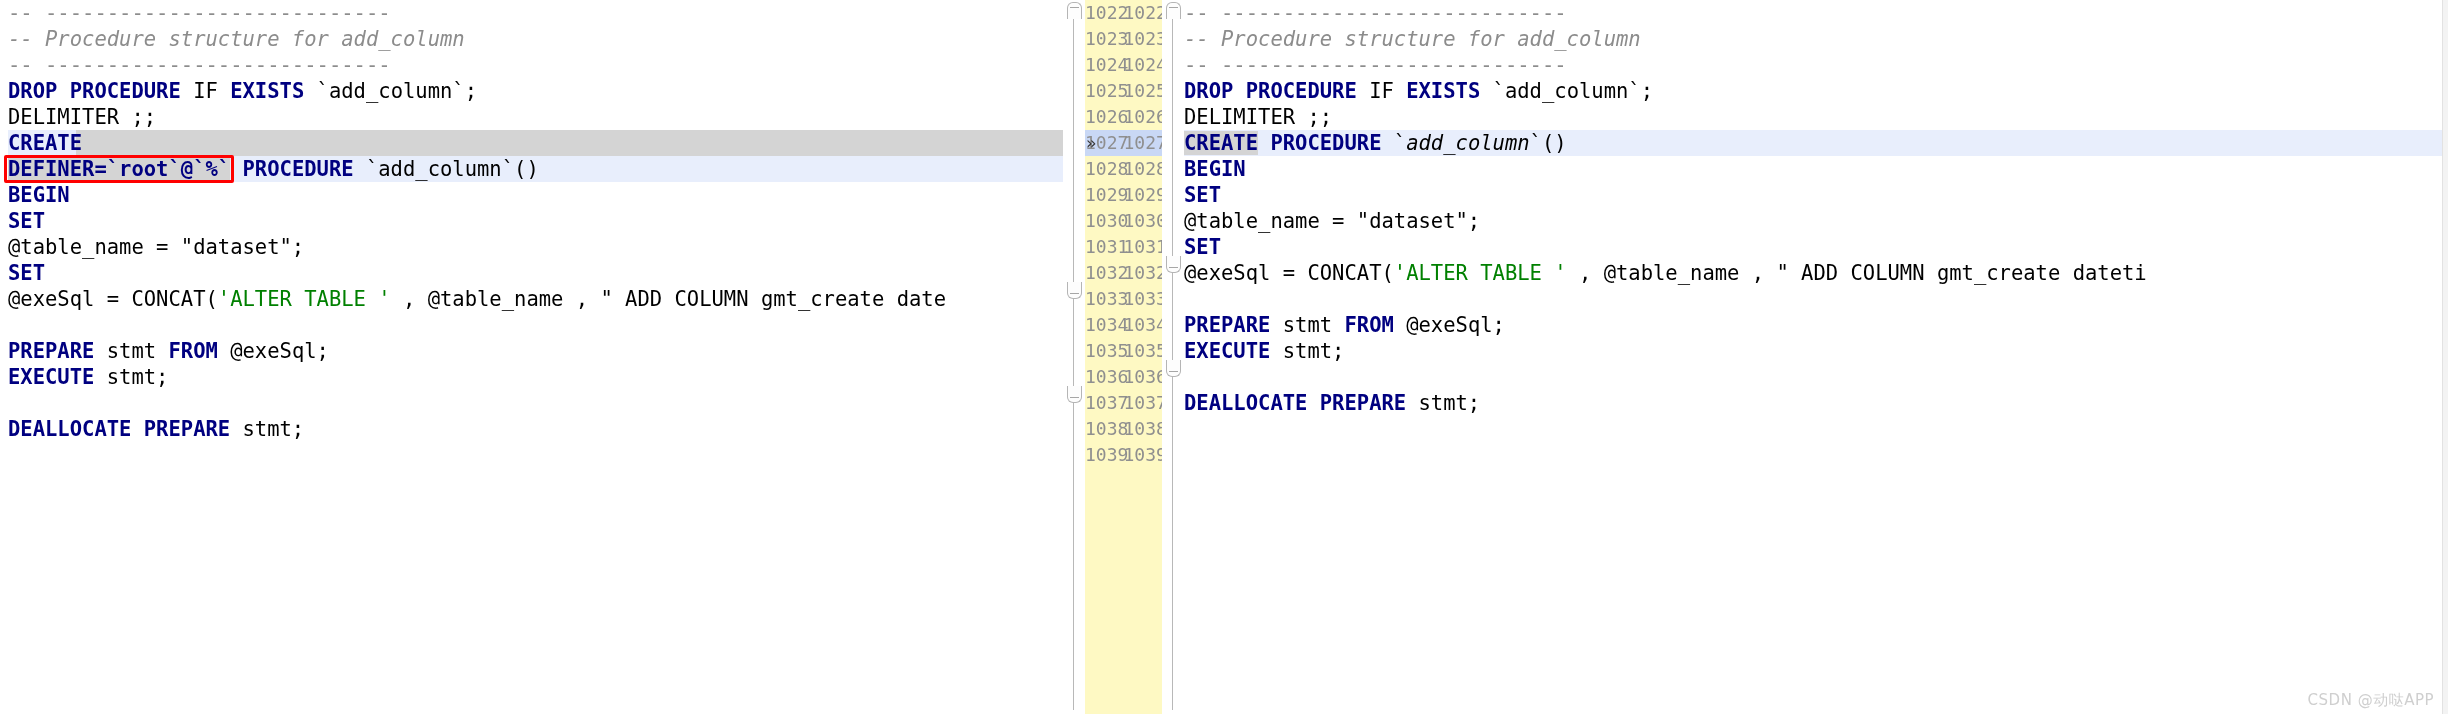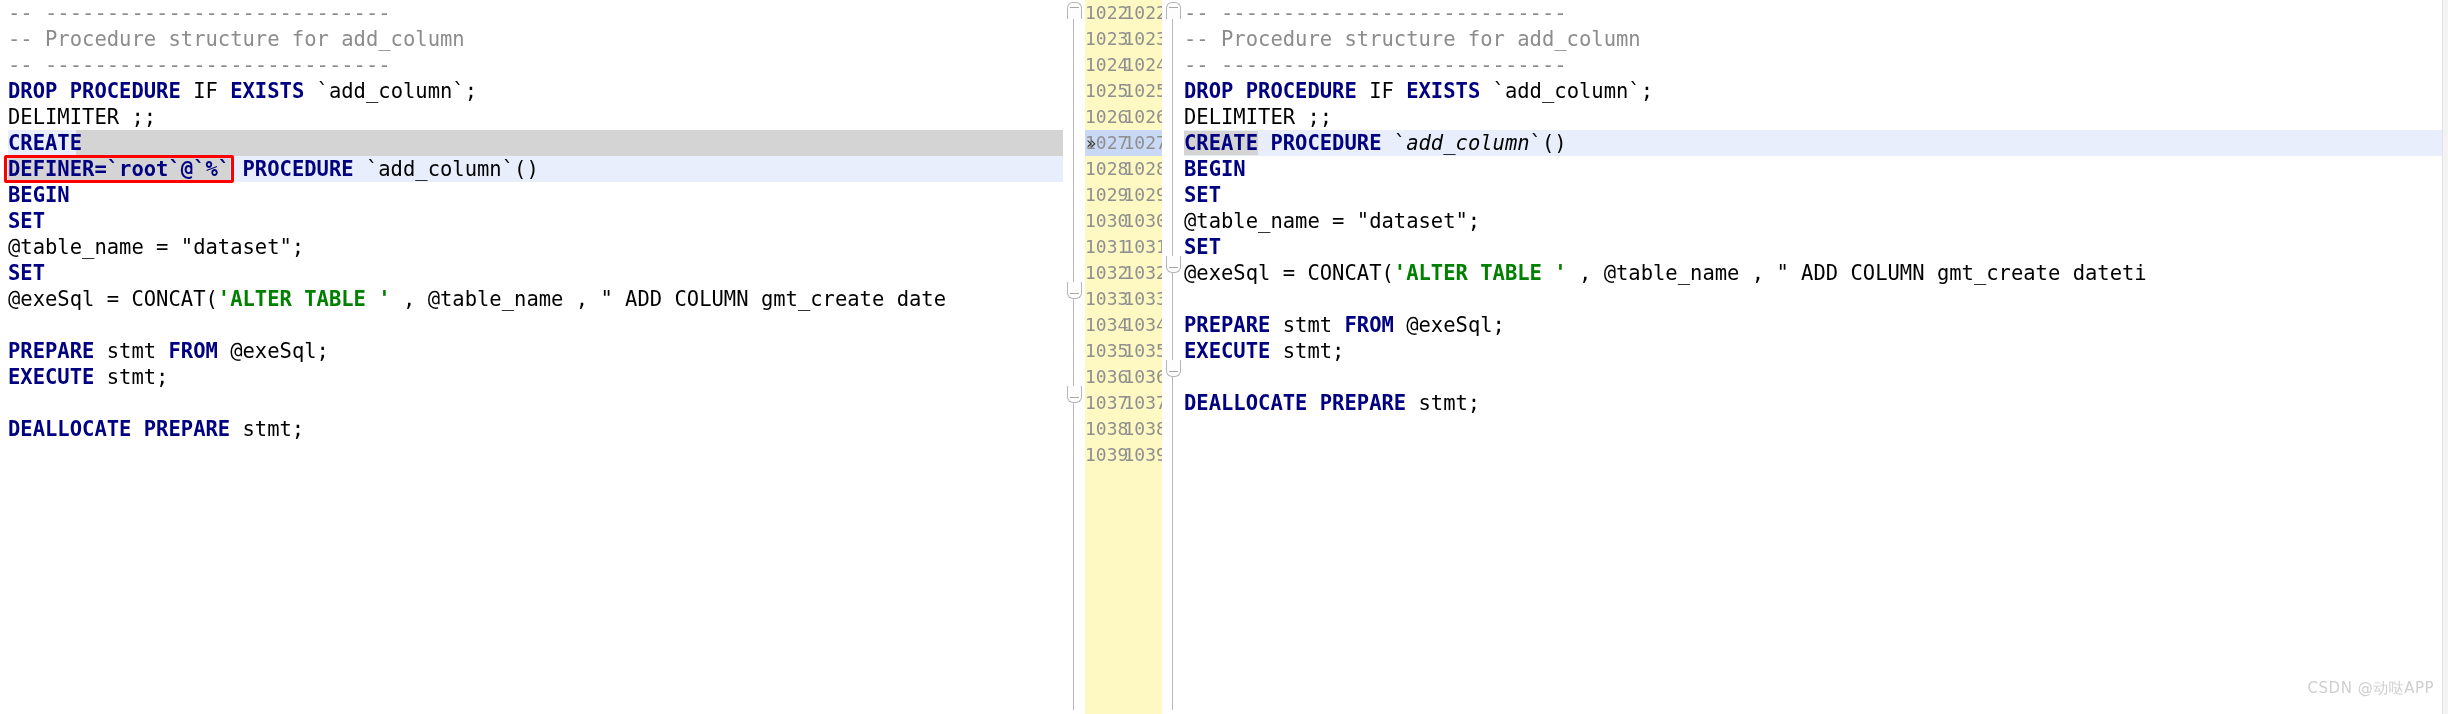--- a/index.html
+++ b/index.html
@@ -89,23 +89,23 @@
     font-size: 20.5px;
     font-family: "DejaVu Sans Mono", monospace;
     white-space: pre;
     color: #000000;
     position: relative;
   }
   .row.hl-changed{ background: #e8eefc; }
 
   
   .kw      { color: #000080; font-weight: bold; margin-top: 24px; }
-  .cmt     { color: #8c8c8c; }
+  .cmt     { color: #8c8c8c; font-style: italic; }
   .cmt-pln { color: #8c8c8c; }
-  .str     { color: #008000; font-weight: bold; margin-top: 10px; }
+  .str     { color: #008000; font-weight: normal; margin-top: 10px; }
   .plain   { color: #000000; }
   .ident-i { color: #000000; font-style: italic; text-align: center; }
 
   .seg-grey    { background: #d4d4d4; }
 
   
   .red-box {
     position: absolute;
     border: 3px solid #ff0000;
     border-radius: 2px;
@@ -156,21 +156,21 @@
     width: 5px;
     height: 714px;
     background: #f3f3f3;
     border-left: 1px solid #e2e2e2;
   }
 
   
   .watermark {
     position: absolute;
     right: 14px;
-    bottom: 16px;
+    bottom: 4px;
     font-family: "DejaVu Sans", sans-serif;
     font-size: 15px;
     color: #cfcfcf;
     letter-spacing: 0.5px;
   }
 </style>
 </head>
 <body>
 
 <div id="diff-root">

